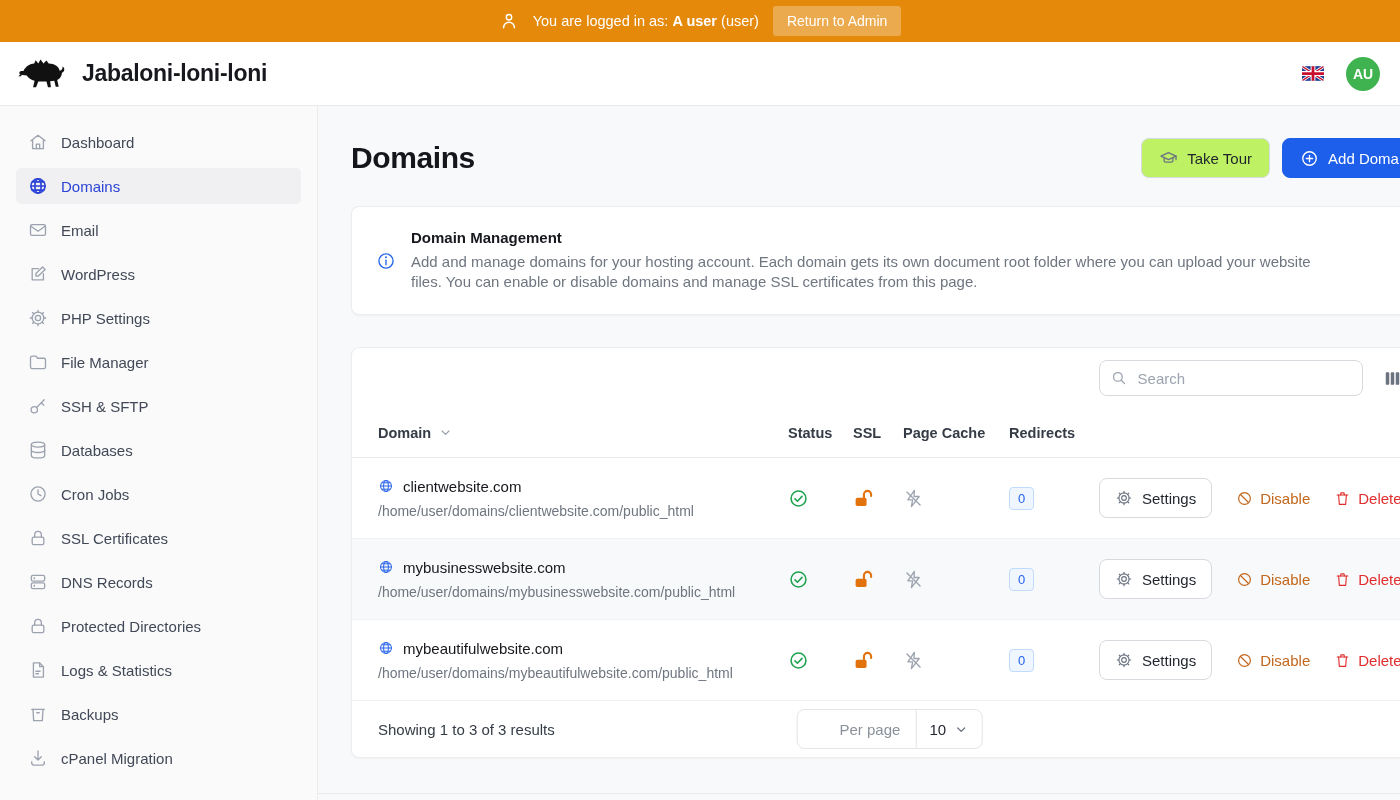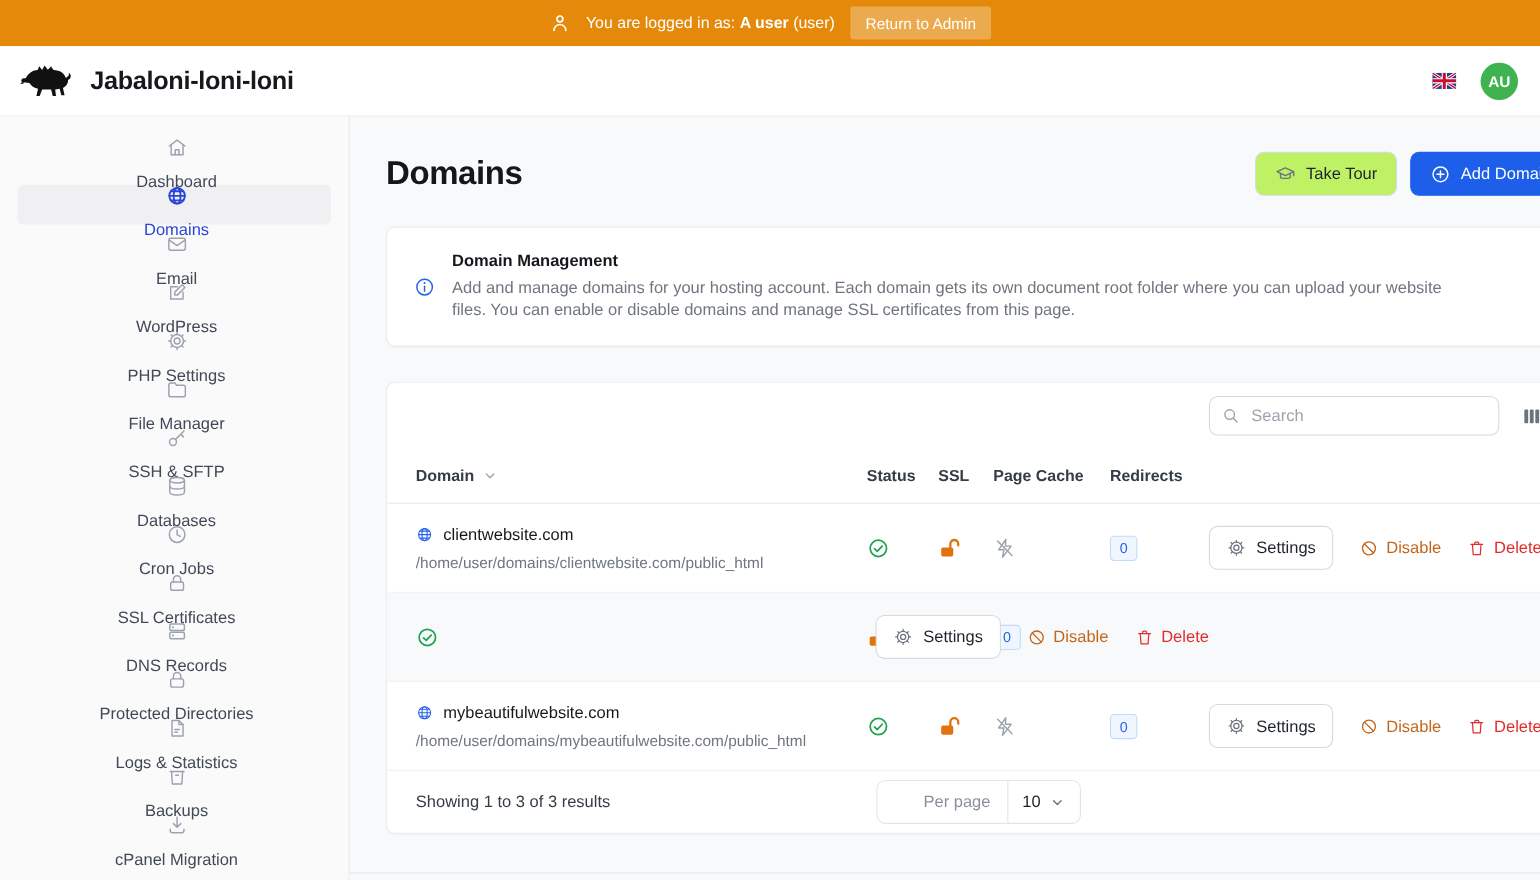--- a/index.html
+++ b/index.html
@@ -18,21 +18,21 @@
   .brand-logo svg { width:52px; height:40px; display:block; }
   .brand-name { font-size:23px; font-weight:700; letter-spacing:-0.3px; color:#16181d; }
   .header-right { display:flex; align-items:center; gap:22px; padding-right:4px; }
   .flag { width:22px; height:15px; border-radius:2px; overflow:hidden; display:block; }
   .flag svg { display:block; width:22px; height:15px; }
   .avatar { width:34px; height:34px; border-radius:50%; background:#3fb34f; color:#fff; font-size:14px; font-weight:700; display:flex; align-items:center; justify-content:center; cursor:pointer; }
 
   
   .layout { display:flex; height:694px; }
   .sidebar { width:318px; flex:0 0 318px; background:#fafafb; border-right:1px solid #ececee; padding-top:18px; }
-  .side-item { height:36px; margin:0 16px 8px 16px; border-radius:5px; display:flex; align-items:center; gap:13px; padding:0 8px 0 12px; cursor:pointer;flex-direction:column; }
+  .side-item { height:36px; margin:0 16px 8px 16px; border-radius:5px; display:flex; align-items:center; gap:13px; padding:0 8px 0 12px; cursor:pointer; }
   .side-item .sicon { width:20px; height:20px; display:flex; align-items:center; justify-content:center; }
   .side-item .sicon svg { width:20px; height:20px; stroke:#9ca3af; fill:none; stroke-width:1.6; stroke-linecap:round; stroke-linejoin:round; }
   .side-item .slabel { font-size:15px; color:#414856; }
   .side-item.active { background:#f0f0f2; }
   .side-item.active .slabel { color:#2b43d7; font-weight:500; }
   .side-item.active .sicon svg { stroke:#2b43d7; stroke-width:2; }
 
   main { flex:1; padding:32px 32px 0 33px; }
 
   
@@ -396,20 +396,31 @@
                 <path d="M4.5 7 H19.5"></path>
                 <path d="M9.5 7 V5.2 a1.2 1.2 0 0 1 1.2-1.2 h2.6 a1.2 1.2 0 0 1 1.2 1.2 V7"></path>
                 <path d="M6.5 7 L7.5 20.2 H16.5 L17.5 7"></path>
               </svg>
             <span>Delete</span>
           </button>
         </div>
       </div>
 
       <div class="trow row alt">
+        <div>
+          <div class="dname">
+            <svg viewBox="0 0 24 24">
+                <circle cx="12" cy="12" r="8.2"></circle>
+                <ellipse cx="12" cy="12" rx="3.6" ry="8.2"></ellipse>
+                <path d="M3.8 12 H20.2 M5.2 7.2 H18.8 M5.2 16.8 H18.8"></path>
+              </svg>
+            <span>mybusinesswebsite.com</span>
+          </div>
+          <div class="dpath">/home/user/domains/mybusinesswebsite.com/public_html</div>
+        </div>
         <div class="cicon">
           <svg viewBox="0 0 24 24" fill="none" stroke="#1fa350" stroke-width="1.8" stroke-linecap="round" stroke-linejoin="round">
               <circle cx="12" cy="12" r="8.5"></circle>
               <path d="M8 12.4 L10.8 15.1 L16 9.6"></path>
             </svg>
         </div>
         <div class="cicon">
           <svg viewBox="0 0 24 24">
               <rect x="3" y="11" width="12.5" height="9.5" rx="2" fill="#e2730c"></rect>
               <path d="M12.5 11 V7.4 a4.1 4.1 0 0 1 8.2 0 V9" stroke="#e2730c" stroke-width="2.4" fill="none" stroke-linecap="round"></path>

